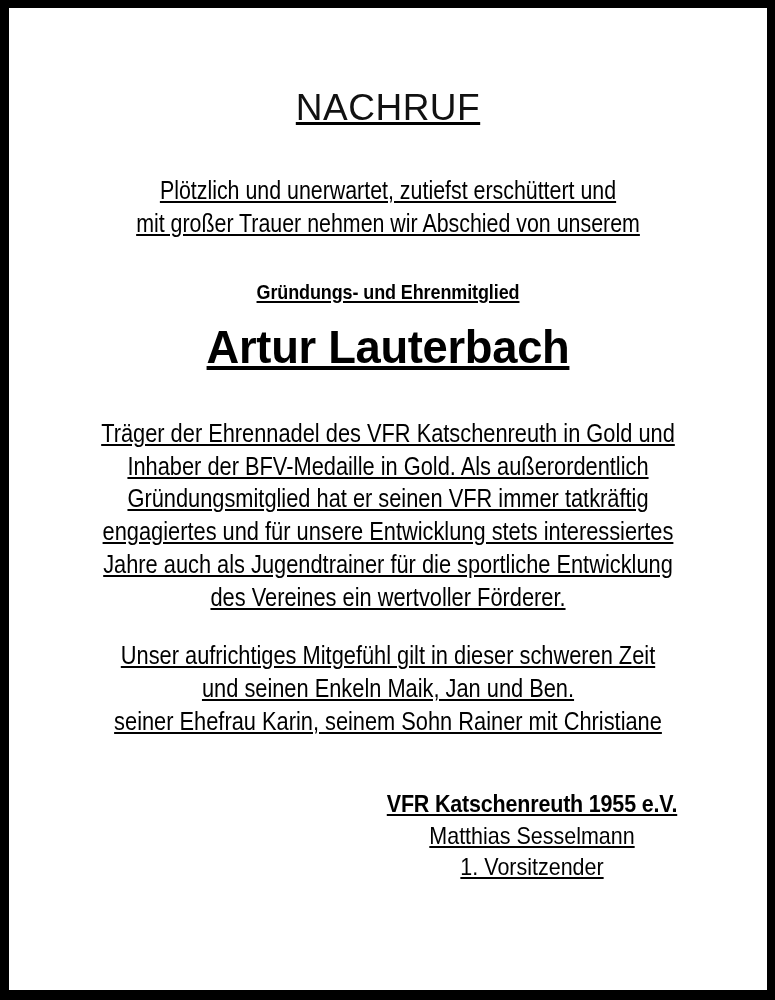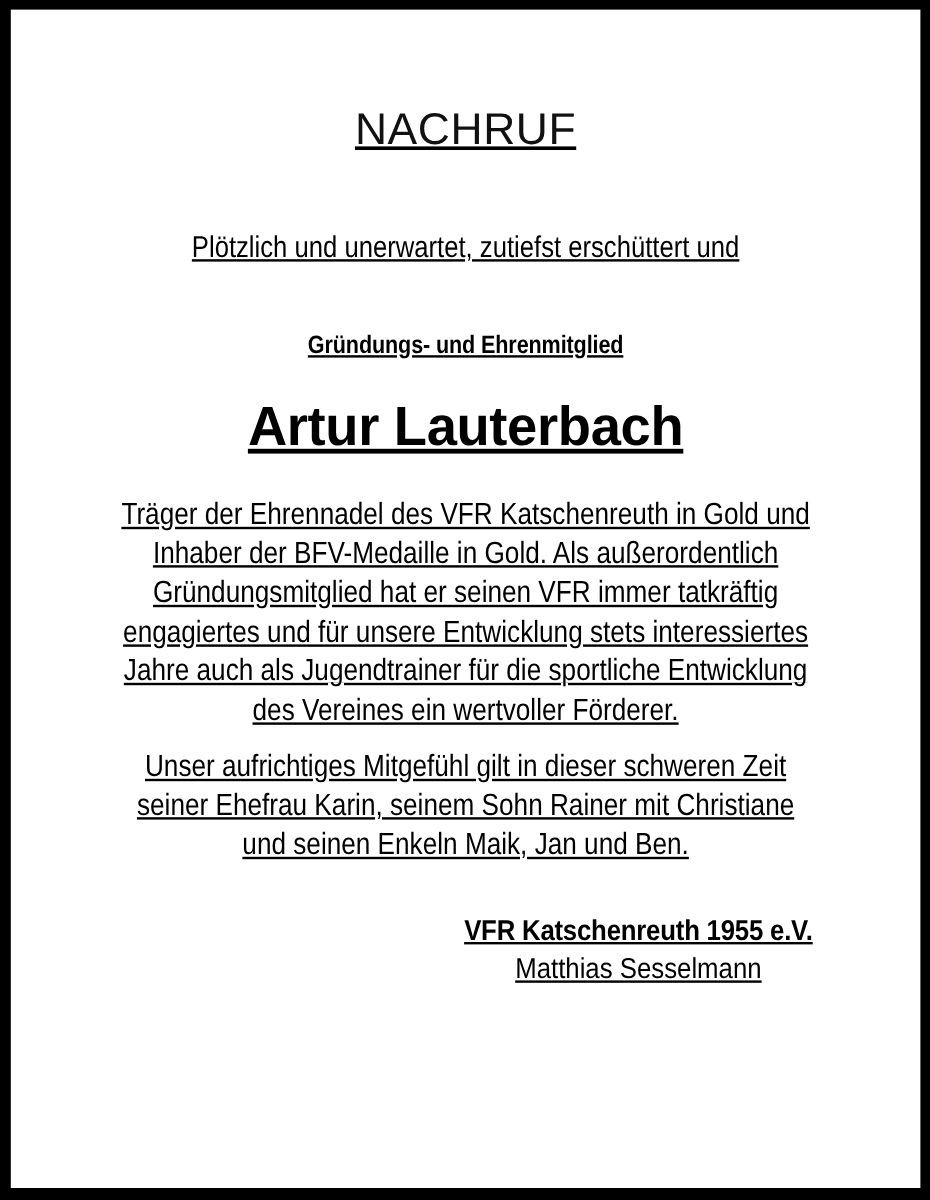--- a/index.html
+++ b/index.html
@@ -55,50 +55,50 @@
   
   .cond {
     display: block;
     font-family: "Liberation Sans", sans-serif;
     transform: scaleX(0.855);
     transform-origin: center center;
     white-space: nowrap;
   }
 
   .lead {
-    margin: 16px;
+    margin: 0;
     padding-top: 44px;
   }
   .lead .line {
     font-size: 25px;
     line-height: 32.5px;
     font-weight: 400;
   }
 
   .subtitle {
-    margin: 16px;
+    margin: 4px;
     padding-top: 36px;
     font-size: 21px;
     line-height: 26px;
     font-weight: 700;
     letter-spacing: -0.1px;
   }
 
   .name {
     margin: 0;
     padding-top: 10px;
     font-size: 46px;
     line-height: 56px;
     font-weight: 700;
     letter-spacing: -0.3px;
   }
   .name .cond { transform: scaleX(0.985); }
 
   .body-para {
-    margin: 0;
+    margin: 12px;
     padding-top: 30px;
   }
   .body-para.second { padding-top: 14px; }
   .body-para.third  { padding-top: 14px; text-align: center; }
 
   .body-para .line {
     font-size: 25.5px;
     line-height: 32.7px;
     font-weight: 400;
   }
@@ -129,20 +129,21 @@
 <div id="notice">
   <div id="paper">
     <div class="content">
 
       <h1 class="title">
         <span>NACHRUF</span>
       </h1>
 
       <div class="lead">
         <span class="line"><span class="cond">Plötzlich und unerwartet, zutiefst erschüttert und</span></span>
+        <span class="line"><span class="cond">mit großer Trauer nehmen wir Abschied von unserem</span></span>
       </div>
 
       <div class="subtitle">
         <span class="cond">Gründungs- und Ehrenmitglied</span>
       </div>
 
       <div class="name">
         <span class="cond">Artur Lauterbach</span>
       </div>
 
@@ -151,24 +152,25 @@
         <span class="line"><span class="cond">Inhaber der BFV-Medaille in Gold. Als außerordentlich</span></span>
         <span class="line"><span class="cond">Gründungsmitglied hat er seinen VFR immer tatkräftig</span></span>
         <span class="line"><span class="cond">engagiertes und für unsere Entwicklung stets interessiertes</span></span>
         <span class="line"><span class="cond">Jahre auch als Jugendtrainer für die sportliche Entwicklung</span></span>
         <span class="line"><span class="cond">des Vereines ein wertvoller Förderer.</span></span>
       </div>
 
 
       <div class="body-para third">
         <span class="line"><span class="cond">Unser aufrichtiges Mitgefühl gilt in dieser schweren Zeit</span></span>
+        <span class="line"><span class="cond">und seinen Enkeln Maik, Jan und Ben.</span></span>
         <span class="line"><span class="cond">seiner Ehefrau Karin, seinem Sohn Rainer mit Christiane</span></span>
-        <span class="line"><span class="cond">und seinen Enkeln Maik, Jan und Ben.</span></span>
       </div>
 
       <div class="signature">
         <span class="org"><span class="cond">VFR Katschenreuth 1955 e.V.</span></span>
         <span class="person"><span class="cond">Matthias Sesselmann</span></span>
+        <span class="role"><span class="cond">1. Vorsitzender</span></span>
       </div>
 
     </div>
   </div>
 </div>
 
 </body></html>

